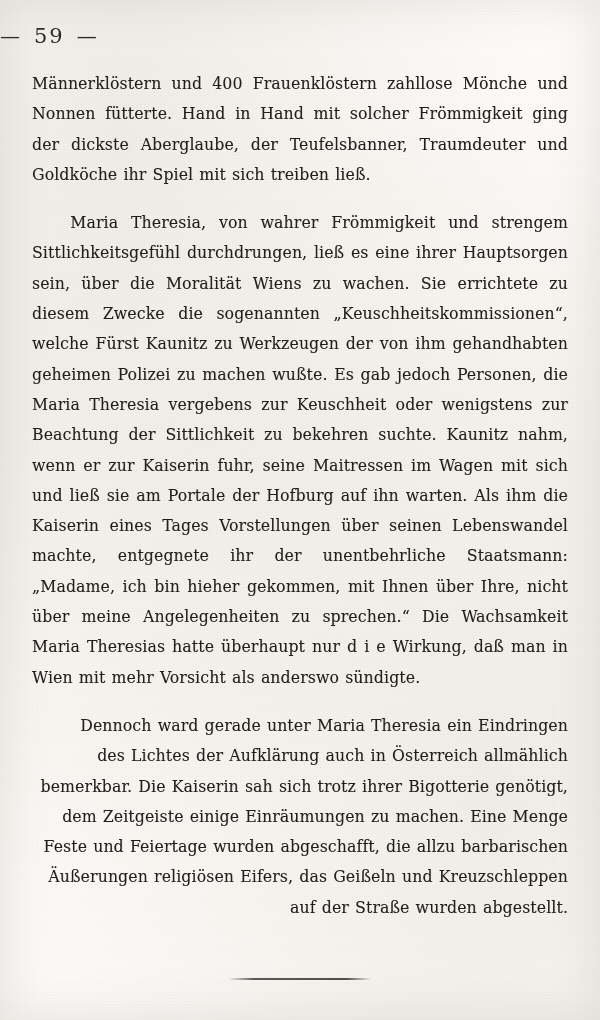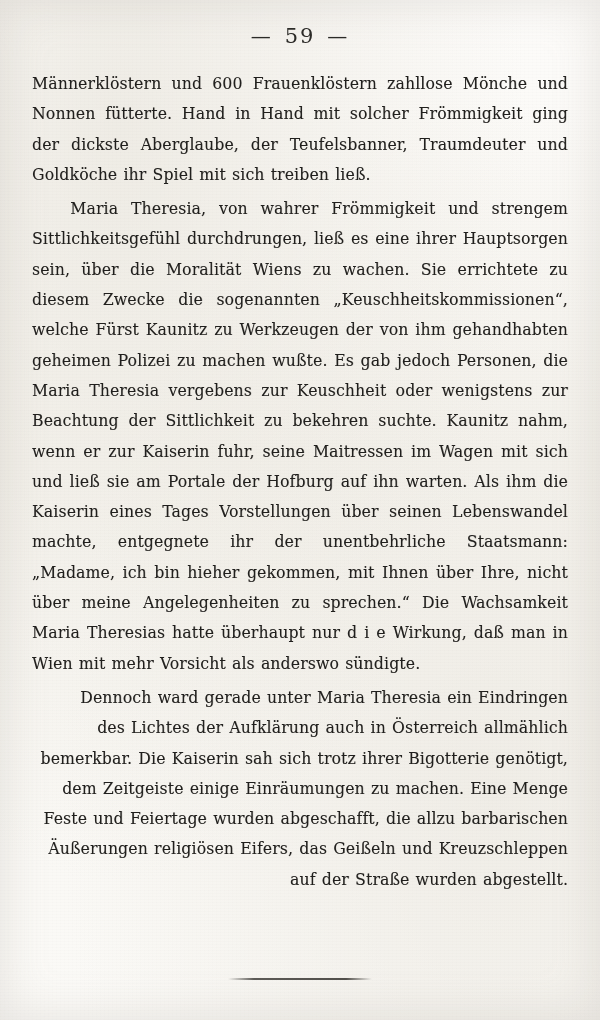--- a/index.html
+++ b/index.html
@@ -34,21 +34,21 @@
     background-image:
       repeating-linear-gradient(0deg, rgba(120,115,105,0.035) 0px, rgba(120,115,105,0.035) 1px, rgba(255,255,255,0) 1px, rgba(255,255,255,0) 3px),
       repeating-linear-gradient(90deg, rgba(120,115,105,0.03) 0px, rgba(120,115,105,0.03) 1px, rgba(255,255,255,0) 1px, rgba(255,255,255,0) 4px);
   }
 
   .page-header {
     position: absolute;
     top: 22px;
     left: 0;
     width: 600px;
-    text-align: center;
+    text-align: left;
     font-family: "DejaVu Serif", serif;
     font-size: 20px;
     letter-spacing: 2px;
     color: #2b2a27;
   }
   .page-header .dash {
     display: inline-block;
     vertical-align: middle;
     color: #2b2a27;
     font-size: 20px;
@@ -77,21 +77,21 @@
     text-align: justify;
     text-justify: inter-word;
     word-spacing: 1px;
     letter-spacing: 0.15px;
     
     font-stretch: semi-condensed;
     color: #201f1d;
     text-shadow: 0.35px 0.35px 0 rgba(70,66,60,0.35);
   }
   .para + .para {
-    margin-top: 4px;
+    margin-top: 18px;
   }
   .para.indent {
     text-indent: 2.2em;
   }
   .para:last-child {
     text-align: right;
   }
 
   .rule {
     position: absolute;
@@ -114,21 +114,21 @@
 
 <div class="page">
 
   <div class="grain"></div>
 
   <div class="page-header">
     <span class="dash">—</span><span class="folio">59</span><span class="dash">—</span>
   </div>
 
   <div class="textblock">
-    <p class="para">Männerklöstern und 600 Frauenklöstern zahllose Mönche und Nonnen fütterte. Hand in Hand mit solcher Frömmigkeit ging der dickste Aberglaube, der Teufelsbanner, Traumdeuter und Goldköche ihr Spiel mit sich treiben ließ.</p>
+    <p class="para">Männerklöstern und 400 Frauenklöstern zahllose Mönche und Nonnen fütterte. Hand in Hand mit solcher Frömmigkeit ging der dickste Aberglaube, der Teufelsbanner, Traumdeuter und Goldköche ihr Spiel mit sich treiben ließ.</p>
     <p class="para indent">Maria Theresia, von wahrer Frömmigkeit und strengem Sittlichkeitsgefühl durchdrungen, ließ es eine ihrer Hauptsorgen sein, über die Moralität Wiens zu wachen. Sie errichtete zu diesem Zwecke die sogenannten „Keuschheitskommissionen“, welche Fürst Kaunitz zu Werkzeugen der von ihm gehandhabten geheimen Polizei zu machen wußte. Es gab jedoch Personen, die Maria Theresia vergebens zur Keuschheit oder wenigstens zur Beachtung der Sittlichkeit zu bekehren suchte. Kaunitz nahm, wenn er zur Kaiserin fuhr, seine Maitressen im Wagen mit sich und ließ sie am Portale der Hofburg auf ihn warten. Als ihm die Kaiserin eines Tages Vorstellungen über seinen Lebenswandel machte, entgegnete ihr der unentbehrliche Staatsmann: „Madame, ich bin hieher gekommen, mit Ihnen über Ihre, nicht über meine Angelegenheiten zu sprechen.“ Die Wachsamkeit Maria Theresias hatte überhaupt nur d i e Wirkung, daß man in Wien mit mehr Vorsicht als anderswo sündigte.</p>
     <p class="para indent">Dennoch ward gerade unter Maria Theresia ein Eindringen des Lichtes der Aufklärung auch in Österreich allmählich bemerkbar. Die Kaiserin sah sich trotz ihrer Bigotterie genötigt, dem Zeitgeiste einige Einräumungen zu machen. Eine Menge Feste und Feiertage wurden abgeschafft, die allzu barbarischen Äußerungen religiösen Eifers, das Geißeln und Kreuzschleppen auf der Straße wurden abgestellt.</p>
   </div>
 
   <div class="rule"></div>
 
   <div class="edge-shadow"></div>
 </div>
 
 </body></html>

